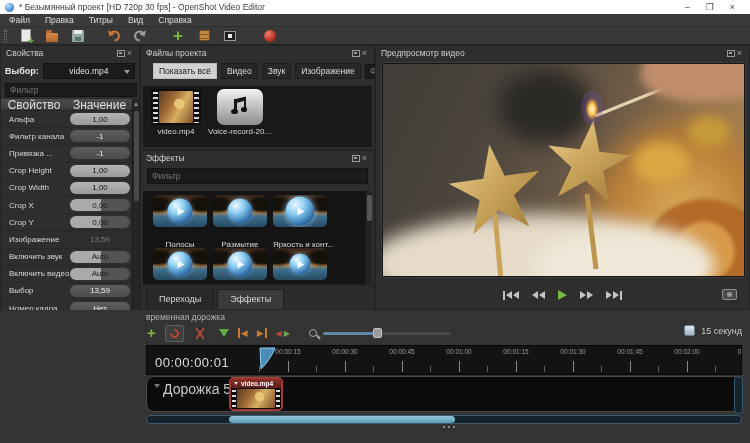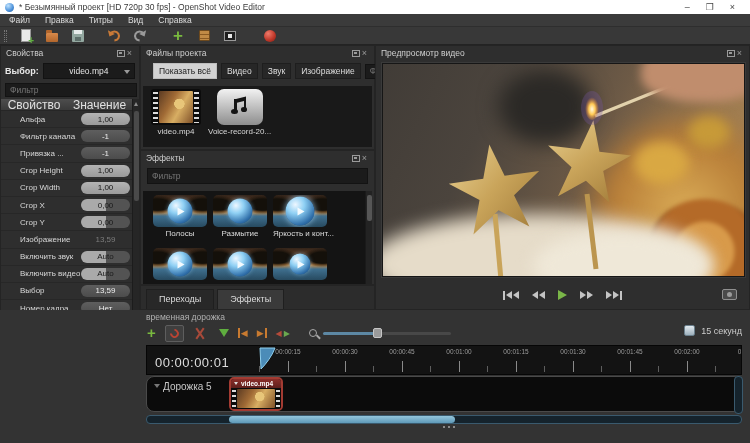--- a/index.html
+++ b/index.html
@@ -57,21 +57,21 @@
 .select{flex:1;height:16px;background:#1b1b1b;border:1px solid #121212;display:flex;align-items:center;
   justify-content:center;font-size:8.5px;color:#e2e2e2;position:relative}
 .select .arr{position:absolute;right:4px;top:6px;width:0;height:0;border-left:3px solid transparent;
   border-right:3px solid transparent;border-top:4px solid #9a9a9a}
 #props .flt{display:block;width:132px;height:14px;margin:2px 4px}
 .ptable{position:absolute;left:0;top:53px;right:7px;bottom:0;overflow:hidden}
 .pthead{display:flex;height:12px;background:linear-gradient(#4d4d4d,#3a3a3a);border-bottom:1px solid #262626;
   font-size:12px;color:#e0e0e0;align-items:center}
 .pthead .c1{width:66px;text-align:center}
 .pthead .c2{flex:1;text-align:center}
-.prow{display:flex;align-items:center;height:17.2px;border-bottom:1px solid #272727;padding-left:19px}
+.prow{display:flex;align-items:center;height:17.2px;border-bottom:1px solid #272727;padding-left:8px}
 .prow .lbl{width:60px;font-size:8px;color:#d8d8d8;white-space:nowrap;overflow:hidden}
 .pill{flex:1;margin:0 2px 0 1px;height:12px;border-radius:6px;display:flex;align-items:center;
   justify-content:center;font-size:8px}
 .pill.light{background:linear-gradient(#b4b4b4,#9a9a9a);color:#151515}
 .pill.dark{background:linear-gradient(#5e5e5e,#4c4c4c);color:#ececec}
 .pill.half{background:linear-gradient(90deg,#aaaaaa 0 52%,#535353 52% 100%);color:#1a1a1a}
 .pill.flat{background:transparent;color:#7c7c7c}
 .pscroll{position:absolute;right:0;top:53px;bottom:0;width:7px;background:#262626;border-left:1px solid #1c1c1c}
 .pscroll .up,.pscroll .dn{position:absolute;left:1px;width:0;height:0;border-left:2.5px solid transparent;border-right:2.5px solid transparent}
 .pscroll .up{top:3px;border-bottom:4px solid #8a8a8a}
@@ -112,21 +112,21 @@
    radial-gradient(ellipse at 92% 30%,#14100a 18%,transparent 30%),
    linear-gradient(180deg,#32241a 0%,#7e4a28 38%,#c98a44 52%,#3f6f8e 66%,#274a60 100%)}
 .orb{position:absolute;left:50%;top:50%;width:25px;height:25px;transform:translate(-50%,-50%);
   border-radius:50%;display:flex;align-items:center;justify-content:center;
   background:radial-gradient(circle at 34% 28%,#eef7ff 0%,#8fd0f4 32%,#2f6ea9 72%,#173f66 100%);
   box-shadow:0 0 4px rgba(130,195,240,.55)}
 .orb::after{content:"";margin-left:2px;width:0;height:0;border-top:4.5px solid transparent;
   border-bottom:4.5px solid transparent;border-left:7px solid #f4fbff}
 .orb.noplay::after{display:none}
 .orb.big{width:29px;height:29px;box-shadow:0 0 6px rgba(160,215,255,.8)}
-.elabel{font-size:8px;color:#dcdcdc;margin-top:2px;white-space:nowrap}
+.elabel{font-size:8px;color:#dcdcdc;margin-top:13px;white-space:nowrap}
 .esb{position:absolute;right:0;top:0;bottom:0;width:7px;background:#232323;border-left:1px solid #1a1a1a}
 .esb .th{position:absolute;left:1px;top:4px;width:5px;height:26px;background:#565656;border-radius:2px}
 
 
 #docktabs{position:absolute;left:140px;top:285px;width:235px;height:25px;background:#2c2c2c;
   border:1px solid #242424;display:flex;align-items:flex-end;gap:3px;padding:0 0 0 5px}
 .dtab{font-size:9px;color:#dcdcdc;padding:4px 12px 5px 12px;background:#282828;border:1px solid #1f1f1f;border-bottom:none}
 .dtab.active{background:#3a3a3a}
 
 
@@ -185,21 +185,21 @@
 .zoomlabel{position:absolute;right:8px;top:15px;display:flex;align-items:center;gap:6px;font-size:9px;color:#cccccc}
 .fitic{width:11px;height:11px;border-radius:2px;border:1px solid #6a7f8c;background:linear-gradient(#e2eaef,#9db0bd)}
 .ruler{position:absolute;left:146px;top:35px;width:596px;height:30px;background:#131313;border:1px solid #060606;overflow:hidden}
 .bigtime{position:absolute;left:8px;top:9px;font-size:13px;color:#dedede;letter-spacing:.5px}
 .ticklab{position:absolute;top:2px;font-size:6.5px;color:#9c9c9c;transform:translateX(-50%);white-space:nowrap}
 .tkM{position:absolute;bottom:2px;width:1px;height:11px;background:#8a8a8a}
 .tkm{position:absolute;bottom:2px;width:1px;height:6px;background:#5e5e5e}
 .playhead{position:absolute;left:112px;top:1px}
 .lane{position:absolute;left:146px;top:66px;width:596px;height:36px;background:#0b0b0b;border:1px solid #4a4a4a;border-radius:8px}
 .laneArr{position:absolute;left:7px;top:7px;width:0;height:0;border-left:3px solid transparent;border-right:3px solid transparent;border-top:4px solid #777}
-.tname{position:absolute;left:16px;top:4px;font-size:10px;color:#c9c9c9}
+.tname{position:absolute;left:16px;top:4px;font-size:14px;color:#c9c9c9}
 .clip{position:absolute;left:82px;top:0;width:54px;height:34px;border:2px solid #a33b32;border-radius:5px;background:#160d0d;overflow:hidden}
 .cliphdr{height:9px;background:linear-gradient(#8a2e2a,#5e1f1c);display:flex;align-items:center;gap:3px;padding:0 3px}
 .clipArr{width:0;height:0;border-left:2.5px solid transparent;border-right:2.5px solid transparent;border-top:3.5px solid #ddd}
 .clipname{font-size:6.5px;font-weight:bold;color:#fff;white-space:nowrap}
 .clipbody{position:absolute;left:0;right:0;top:9px;bottom:0;display:flex;gap:1px;background:#0c0c0c;padding:1px}
 .clipbody .sprk{width:4px}
 .hsb{position:absolute;left:146px;top:105px;width:596px;height:9px;border:1px solid #3a5a6e;border-radius:4px;background:#15232c}
 .hsbH{position:absolute;left:82px;top:0;width:226px;height:7px;border-radius:4px;background:linear-gradient(#93c6dc,#5f99b8)}
 .vsb{position:absolute;left:734px;top:66px;width:9px;height:38px;border:1px solid #3a5a6e;border-radius:4px;background:#15232c}
 .splitdots{position:absolute;left:443px;top:116px;width:2px;height:2px;background:#8a8a8a;

